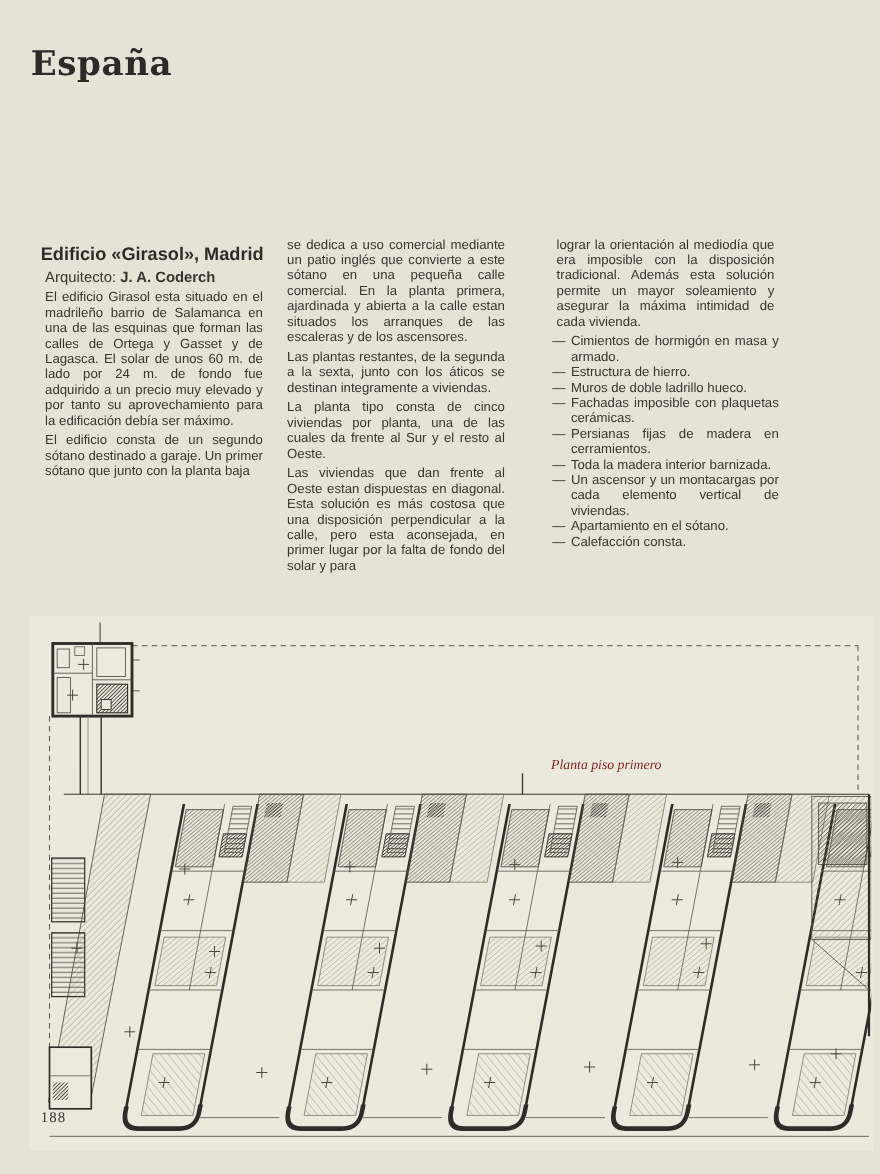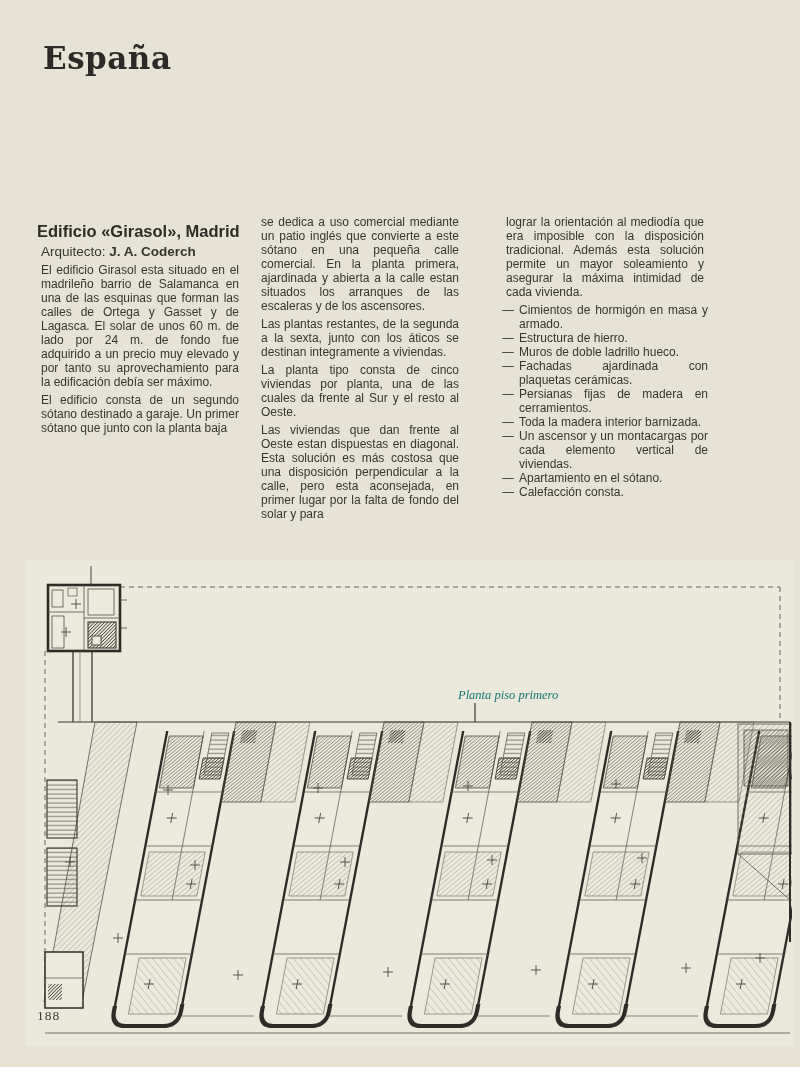--- a/index.html
+++ b/index.html
@@ -3,40 +3,40 @@
 <meta charset="utf-8">
 <style>
   html,body{margin:0;padding:0;}
   body{
     width:800px;height:1067px;position:relative;overflow:hidden;
     background:#e6e2d5;
     font-family:"Liberation Sans",sans-serif;
     color:#37352e;
   }
   .page-title{
-    position:absolute;left:43px;top:40px;
+    position:absolute;left:28px;top:40px;
     font-family:"DejaVu Serif","Liberation Serif",serif;
     font-weight:bold;font-size:31px;letter-spacing:.5px;color:#2b2a26;
   }
   .col{position:absolute;top:211px;width:206px;font-size:12px;line-height:14px;text-align:justify;}
   .col1{left:37px;} .col2{left:257px;} .col3{left:502px;}
   .art-heading{font-size:16.5px;font-weight:bold;margin:11px 0 3px 0;line-height:18px;color:#2e2c27;}
   .architect{font-size:13.5px;margin:0 0 15px 0;line-height:15px;}
   .architect b{font-weight:bold;}
   .col p{margin:4px;}
   .features{list-style:none;margin:0;padding:0;}
   .features li{display:flex;margin:0;}
   .features .dash{width:9px;flex:0 0 9px;}
   .features .gap{width:8px;flex:0 0 8px;}
   .features .txt{flex:1;text-align:justify;}
   .figure-panel{position:absolute;left:0;top:558px;width:800px;height:492px;}
   .fig-caption{
-    position:absolute;left:458px;top:688px;
+    position:absolute;left:501px;top:688px;
     font-family:"Liberation Serif",serif;font-style:italic;
-    font-size:12.5px;color:#0f766e;
+    font-size:12.5px;color:#7f1d1d;
   }
   .page-number{
     position:absolute;left:37px;top:1008px;
     font-family:"Liberation Serif",serif;font-size:13.5px;color:#3c3a33;letter-spacing:1px;
   }
 </style>
 </head>
 <body>
 
 <div class="page-title">España</div>
@@ -69,21 +69,21 @@
         <span class="txt">Estructura de hierro.</span>
       </li>
     <li>
         <span class="dash">—</span>
         <span class="gap"></span>
         <span class="txt">Muros de doble ladrillo hueco.</span>
       </li>
     <li>
         <span class="dash">—</span>
         <span class="gap"></span>
-        <span class="txt">Fachadas ajardinada con plaquetas cerámicas.</span>
+        <span class="txt">Fachadas imposible con plaquetas cerámicas.</span>
       </li>
     <li>
         <span class="dash">—</span>
         <span class="gap"></span>
         <span class="txt">Persianas fijas de madera en cerramientos.</span>
       </li>
     <li>
         <span class="dash">—</span>
         <span class="gap"></span>
         <span class="txt">Toda la madera interior barnizada.</span>

